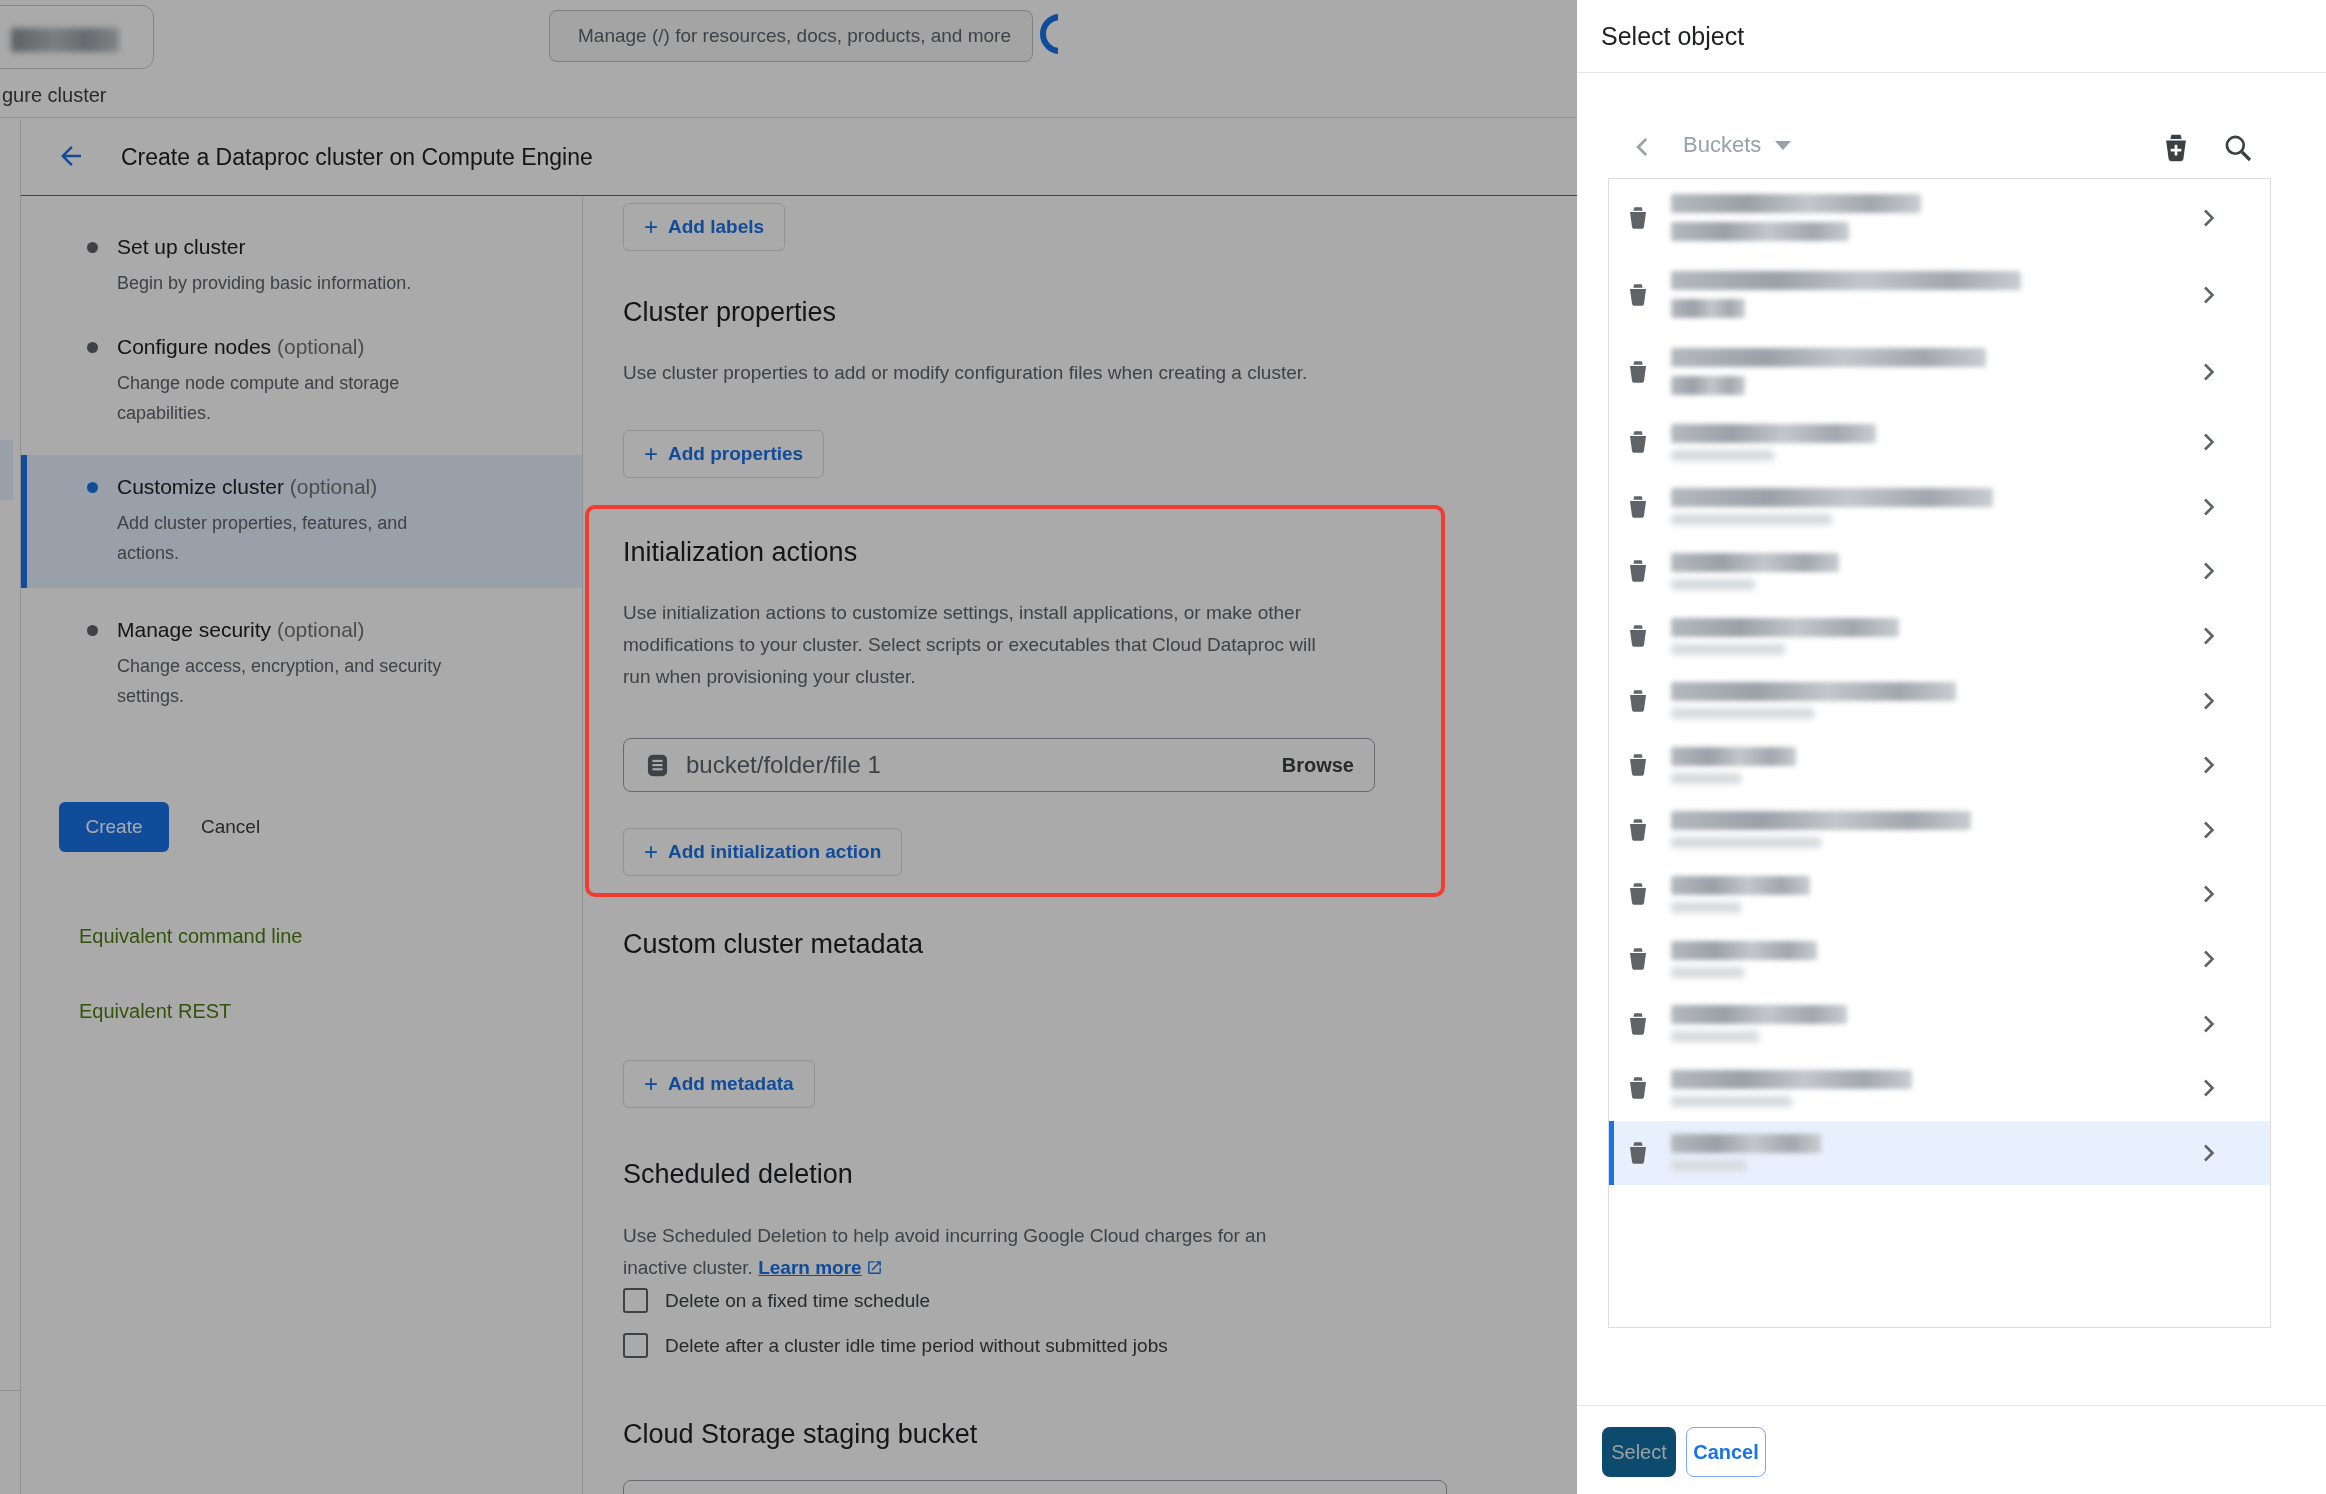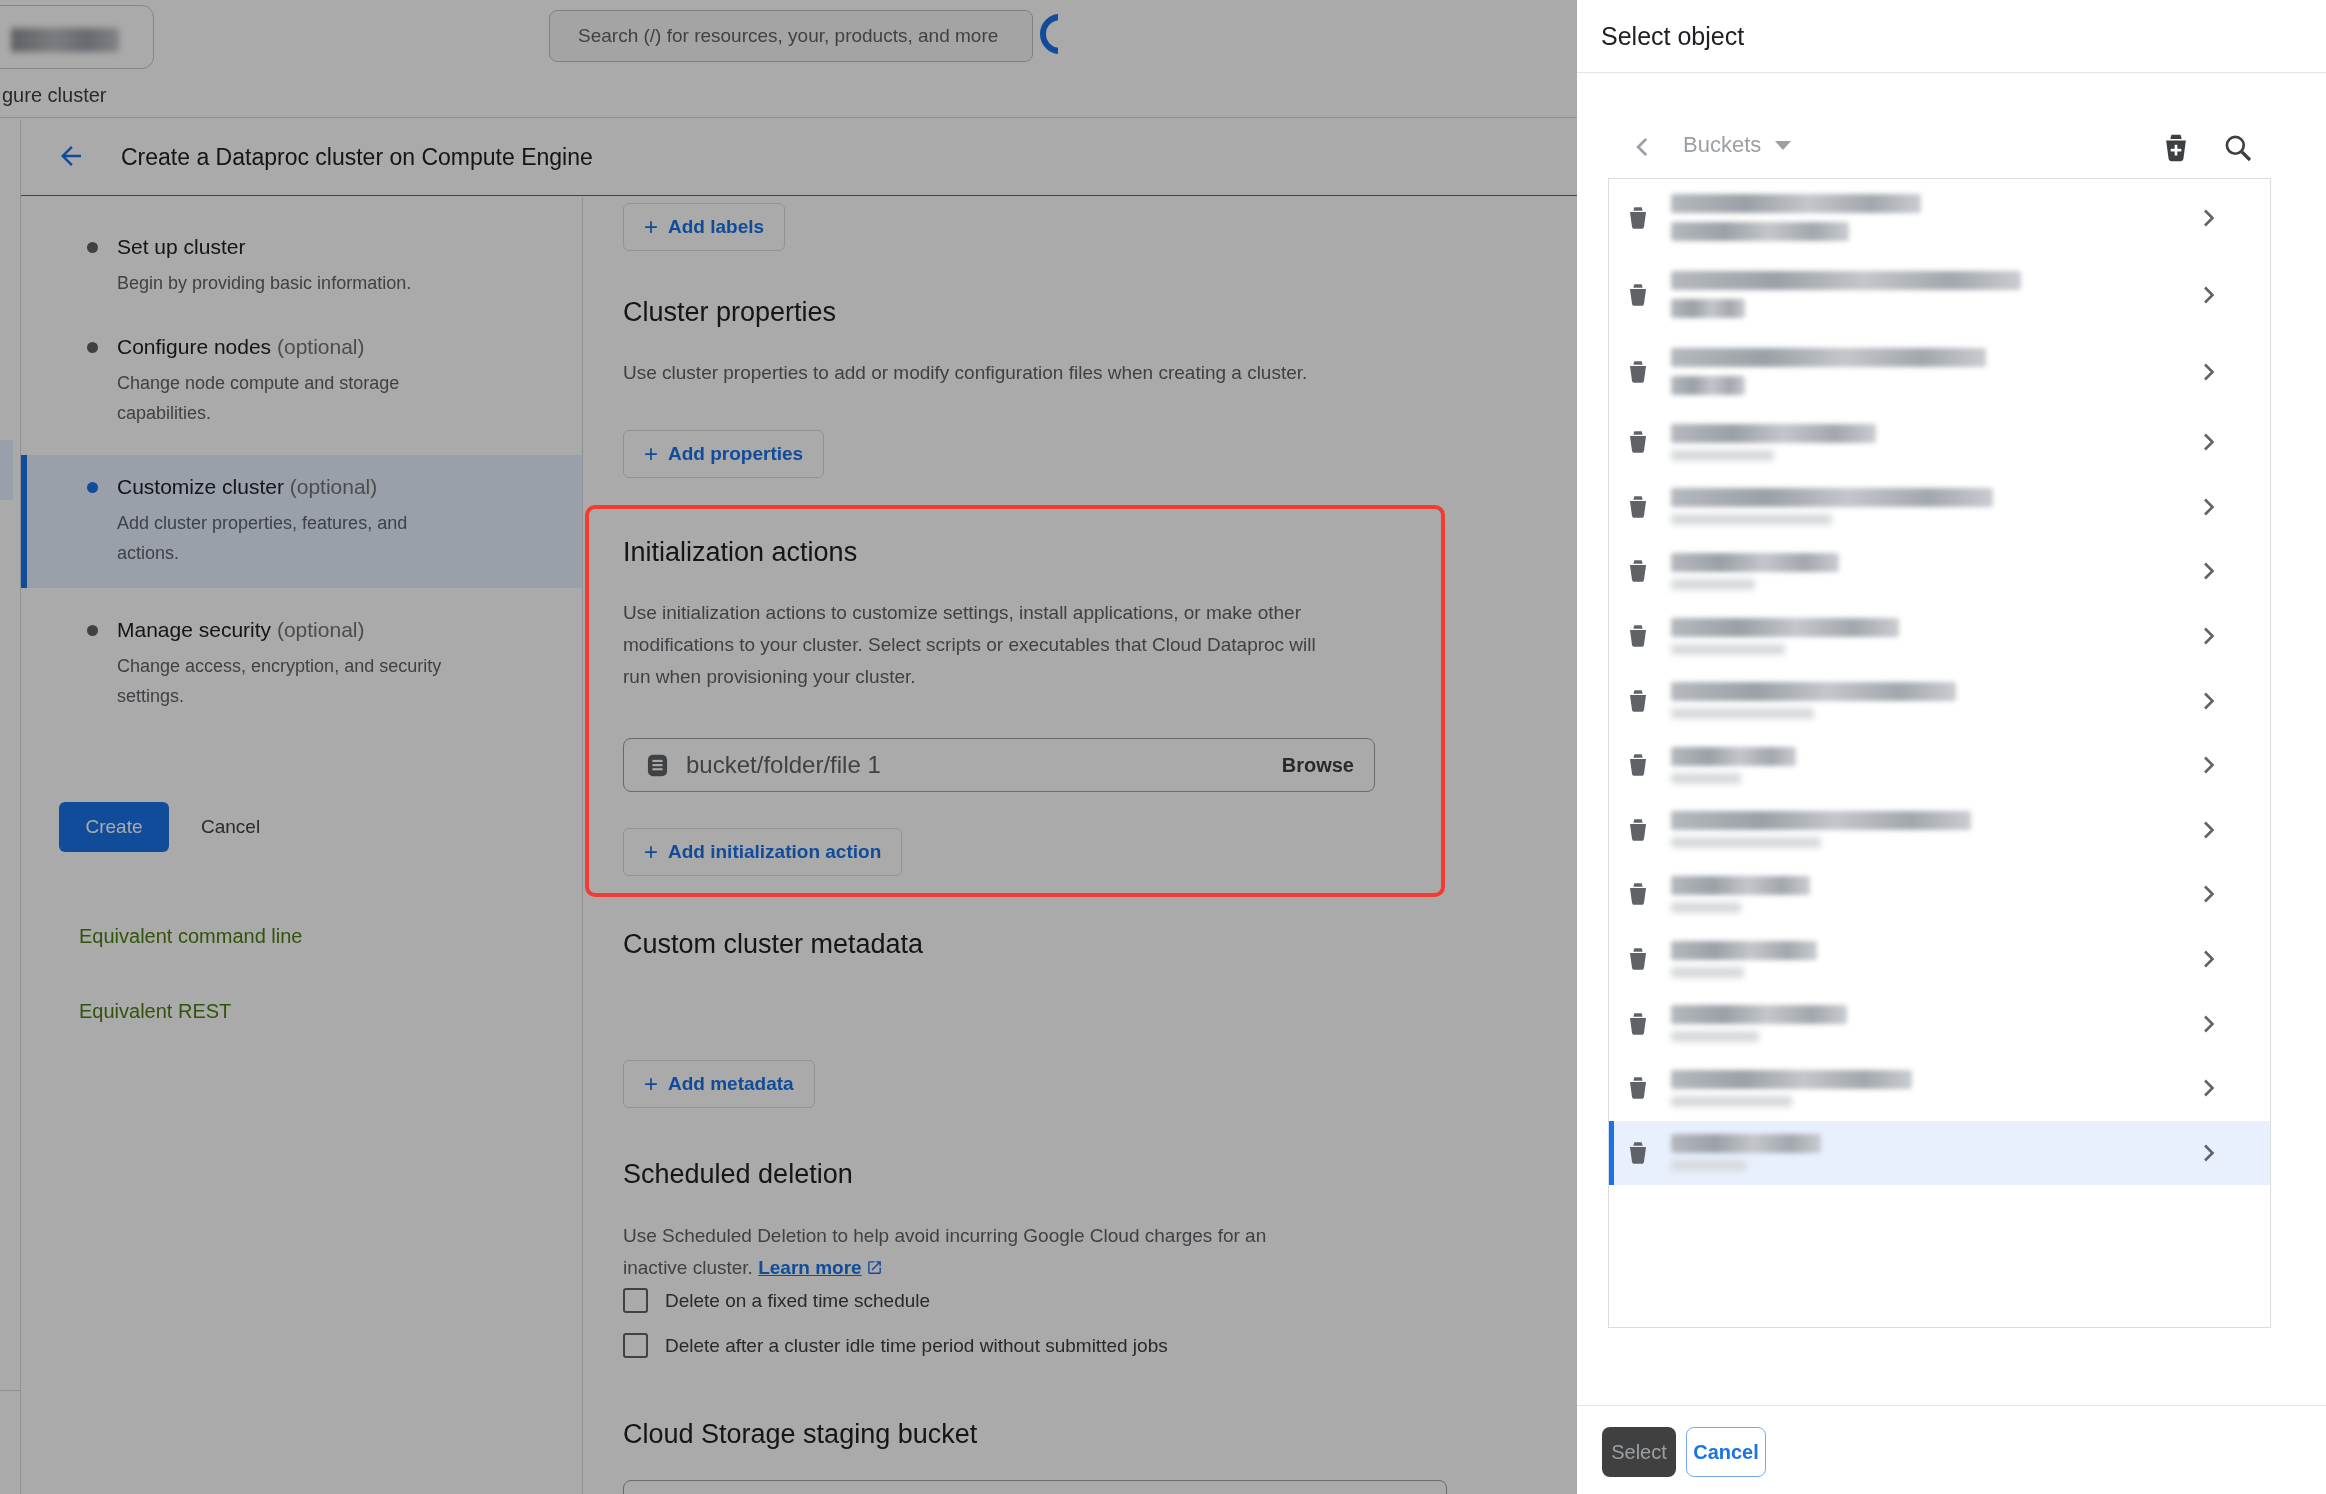--- a/index.html
+++ b/index.html
@@ -110,39 +110,39 @@
   .brow.sel { background:#E8F0FE; box-shadow:inset 5px 0 0 #1A73E8; }
   .brow .bicon { flex:none; margin-right:20px; }
   .bars { flex:1; }
   .bar { height:19px; border-radius:2px; filter:blur(2.5px);
          background:linear-gradient(90deg,#b5b9be,#9aa0a6 30%,#c3c6ca 55%,#a2a7ad 80%,#c9ccd0); }
   .bar + .bar { margin-top:9px; }
   .subbar { height:11px; margin-top:7px; border-radius:2px; background:#d7dadd; filter:blur(3px); }
   .brow .chev { flex:none; margin-left:auto; }
 
   .panel-footer-hr { position:absolute; left:0; top:1405px; width:749px; height:1px; background:#E3E5E8; }
-  .select-btn { position:absolute; left:25px; top:1427px; width:74px; height:50px; background:#404040;
+  .select-btn { position:absolute; left:25px; top:1427px; width:74px; height:50px; background:#0c4a6e;
                 color:#9AA0A6; border:none; border-radius:8px; font-size:20px; font-family:inherit; }
   .pcancel-btn { position:absolute; left:109px; top:1427px; width:80px; height:50px; background:#fff;
                  color:#1A73E8; border:1.5px solid #7BA7F5; border-radius:8px; font-size:20px;
                  font-weight:bold; cursor:pointer; font-family:inherit; }
 </style>
 </head>
 <body>
 
 <div id="stage">
 
   <div id="page">
 
     <div class="topbar">
       <div class="proj-chip">
         <div class="blurbar"></div>
       </div>
       <div class="searchbox">
-        <span>Search (/) for resources, your, products, and more</span>
+        <span>Manage (/) for resources, docs, products, and more</span>
       </div>
       <div class="arc-clip">
         <div class="ring"></div>
       </div>
     </div>
 
     <div class="crumbrow">
       <span>gure cluster</span>
     </div>
 

